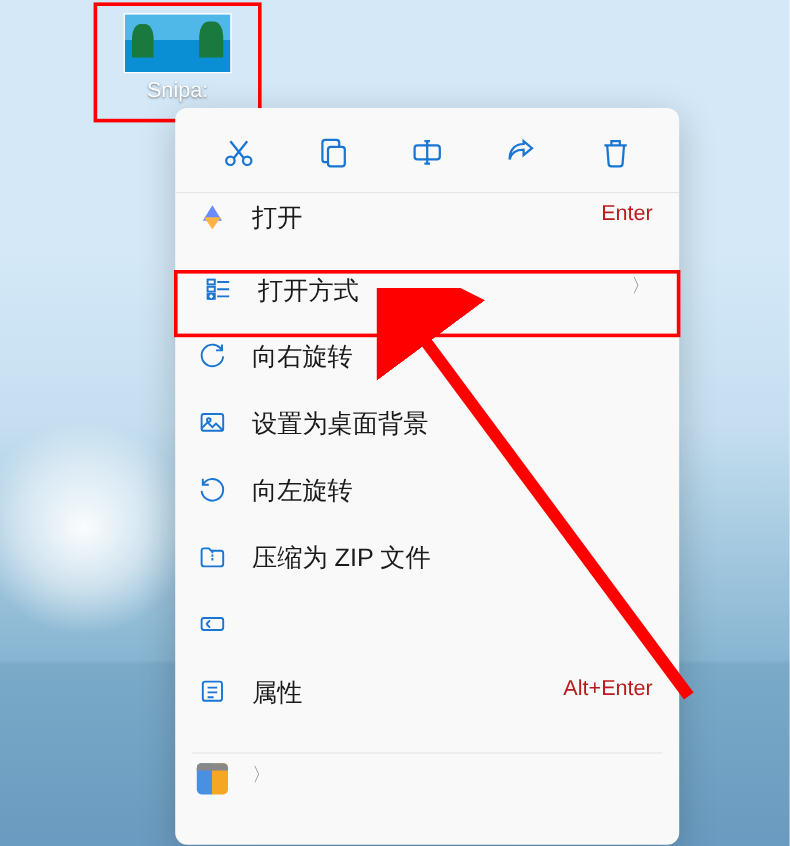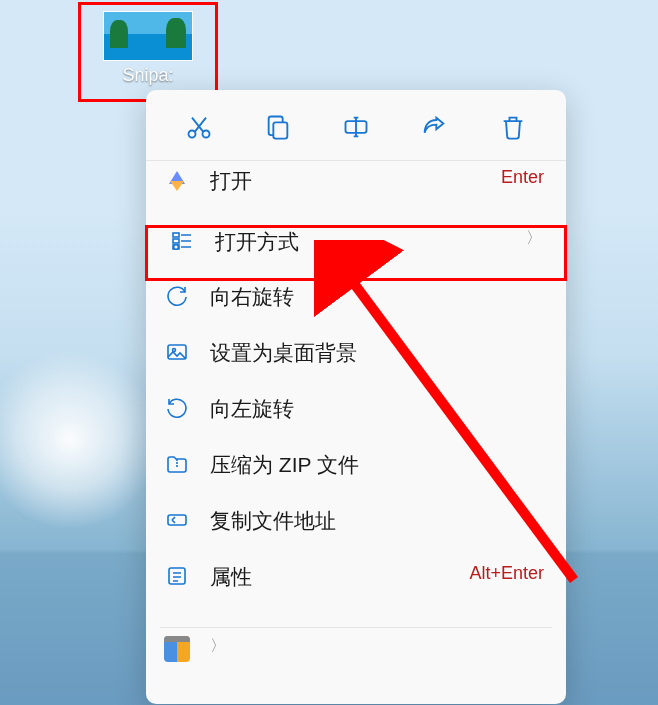--- a/index.html
+++ b/index.html
@@ -300,21 +300,20 @@
     <span class="mi-label">压缩为 ZIP 文件</span>
   </div>
 
   <div class="menu-item">
     <div class="mi-icon">
       <svg viewBox="0 0 24 24" fill="none" stroke="#1976d2" stroke-width="1.6">
         <rect x="3" y="7" width="18" height="10" rx="2"></rect>
         <path d="M7 12l3 3M7 12l3-3"></path>
       </svg>
     </div>
-    <span class="mi-label">复制文件地址</span>
   </div>
 
   <div class="menu-item">
     <div class="mi-icon">
       <svg viewBox="0 0 24 24" fill="none" stroke="#1976d2" stroke-width="1.6">
         <rect x="4" y="4" width="16" height="16" rx="2"></rect>
         <path d="M8 9h8M8 13h8M8 17h5"></path>
       </svg>
     </div>
     <span class="mi-label">属性</span>

